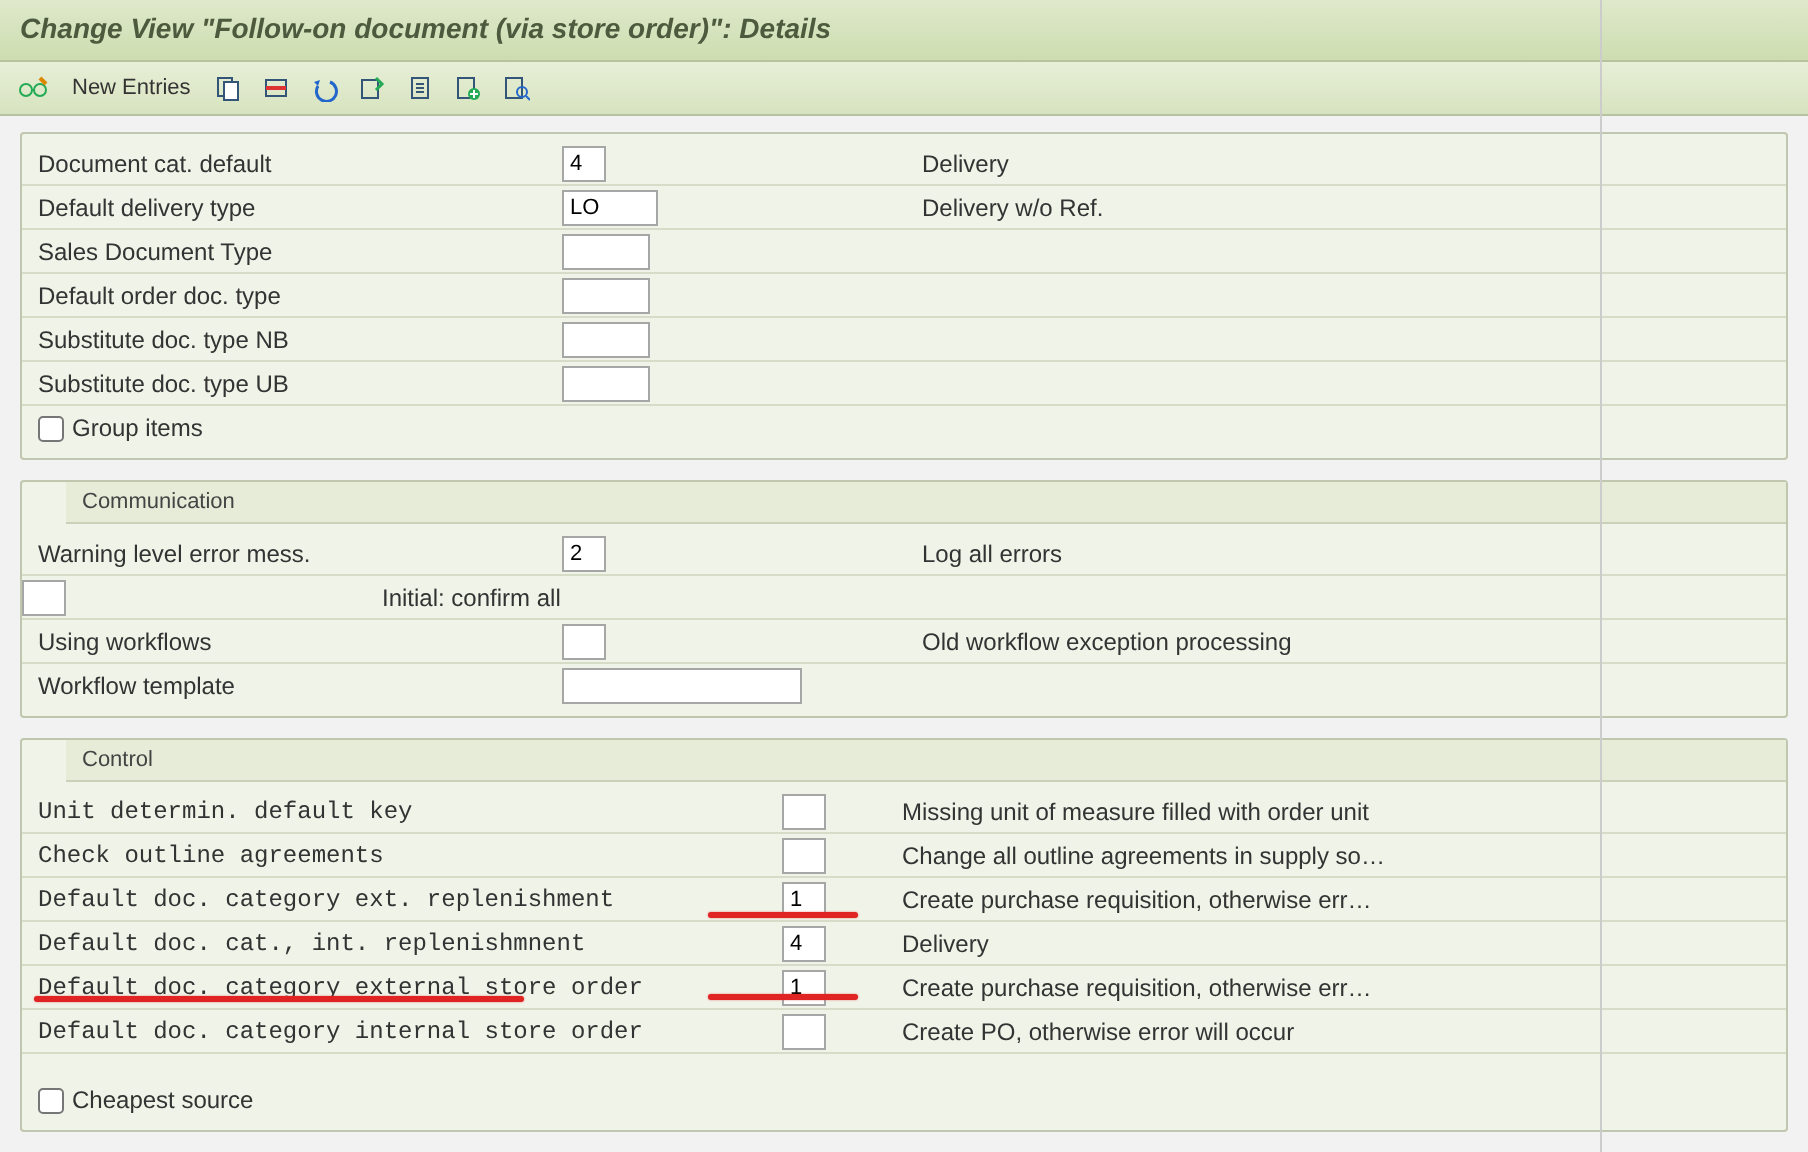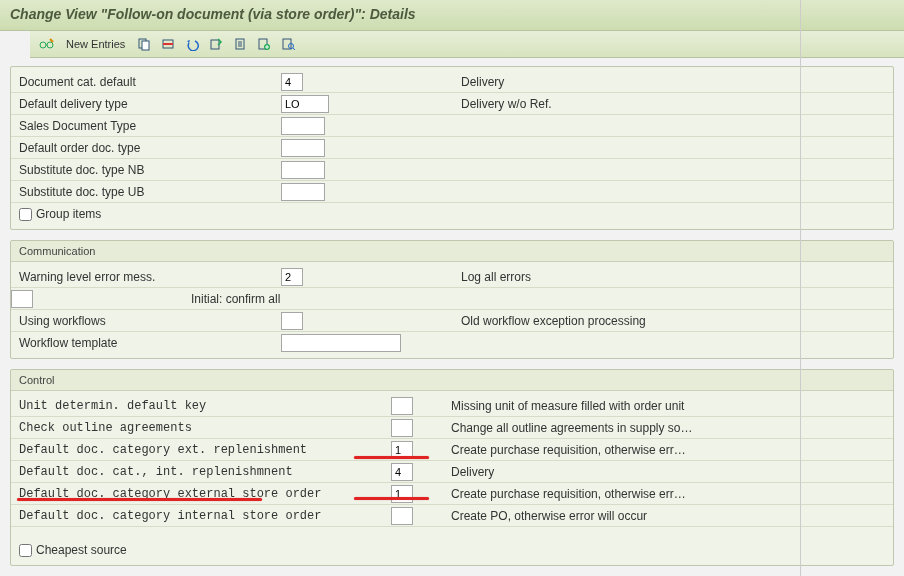--- a/index.html
+++ b/index.html
@@ -22,21 +22,20 @@
     font-style: italic;
     color: #4d5a3e;
   }
   .toolbar {
     background: linear-gradient(#e7efd7, #d7e3bf);
     border-bottom: 1px solid #b7c3a0;
     padding: 4px 8px;
     display: flex;
     align-items: center;
     gap: 6px;
-    margin-left: 30px;
   }
   .tool-btn {
     width: 18px;
     height: 18px;
     display: inline-flex;
     align-items: center;
     justify-content: center;
     cursor: pointer;
     border-radius: 2px;
   }
@@ -52,20 +51,21 @@
     background: #f0f3e8;
     margin-bottom: 10px;
     border-radius: 2px;
   }
   .group-title {
     padding: 4px 8px;
     font-size: 11px;
     color: #444;
     border-bottom: 1px solid #c9d1b9;
     background: #e6ecd8;
+    margin-left: 22px;
   }
   .group-body { padding: 4px 0; }
   .row {
     display: flex;
     align-items: center;
     height: 22px;
     border-bottom: 1px solid #d6dcc8;
     position: relative;
   }
   .row:last-child { border-bottom: none; }

